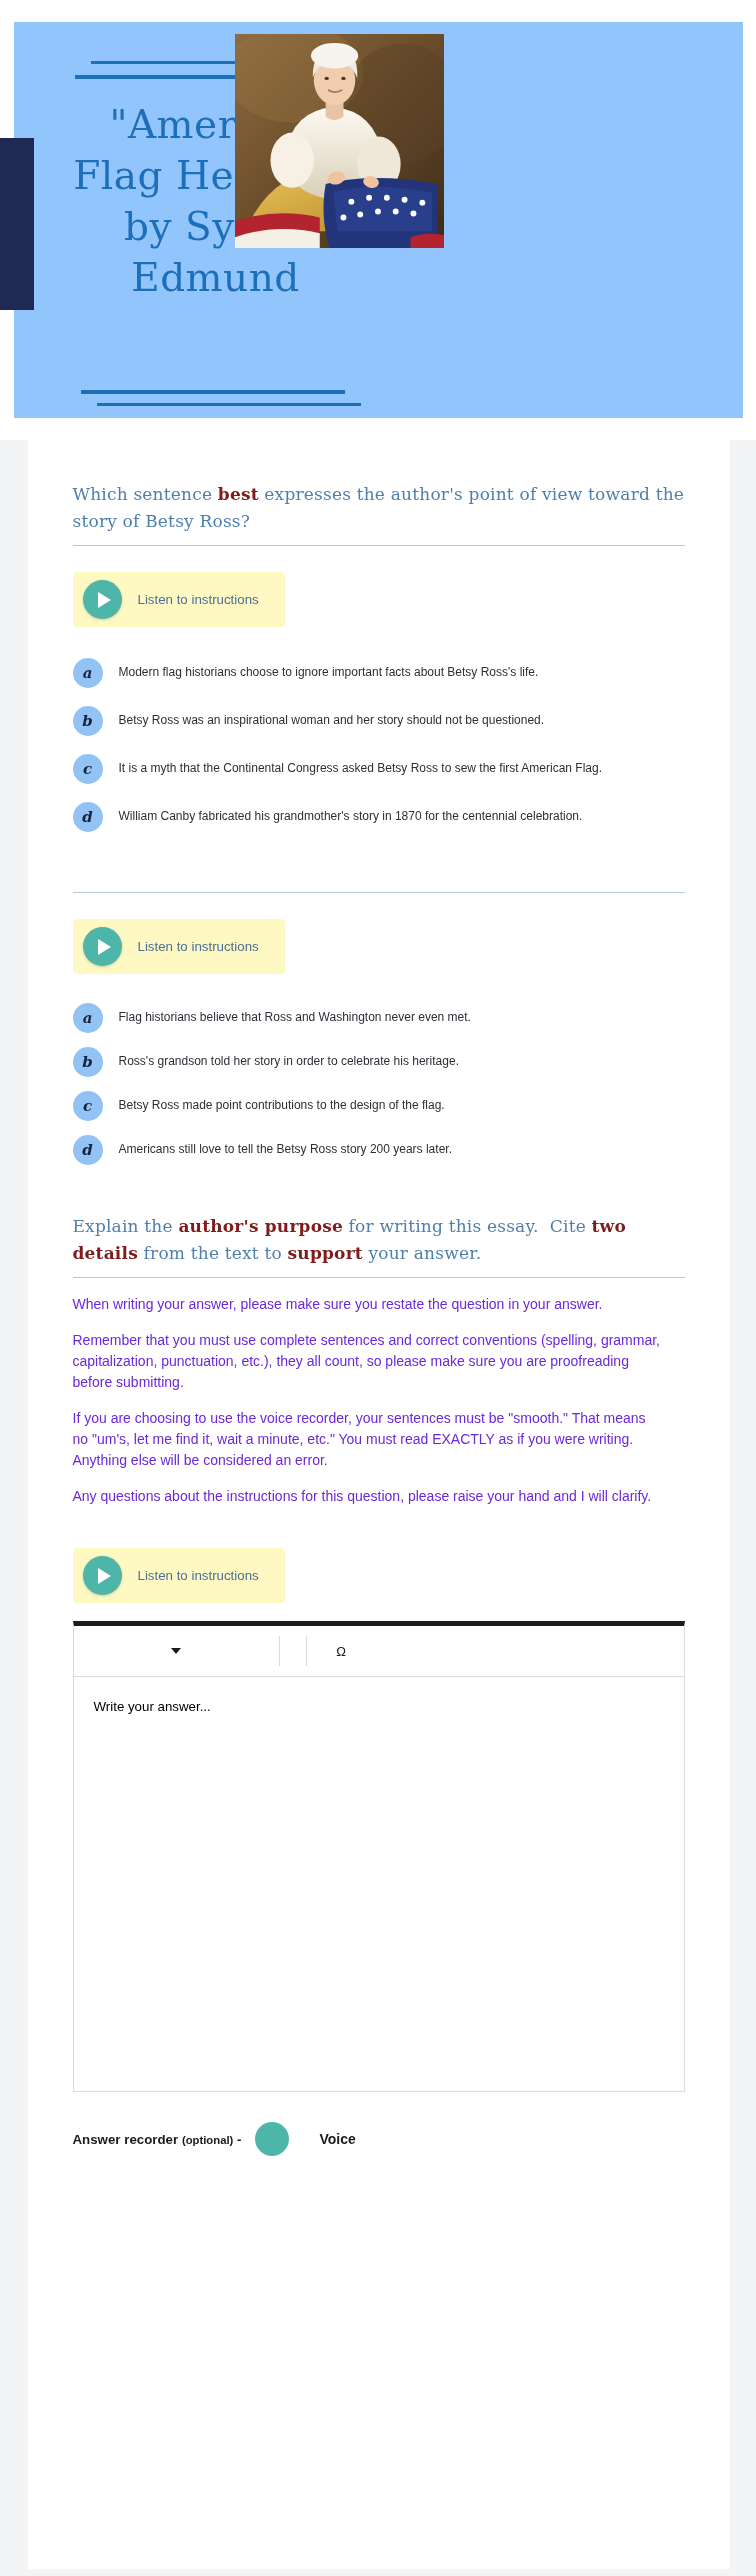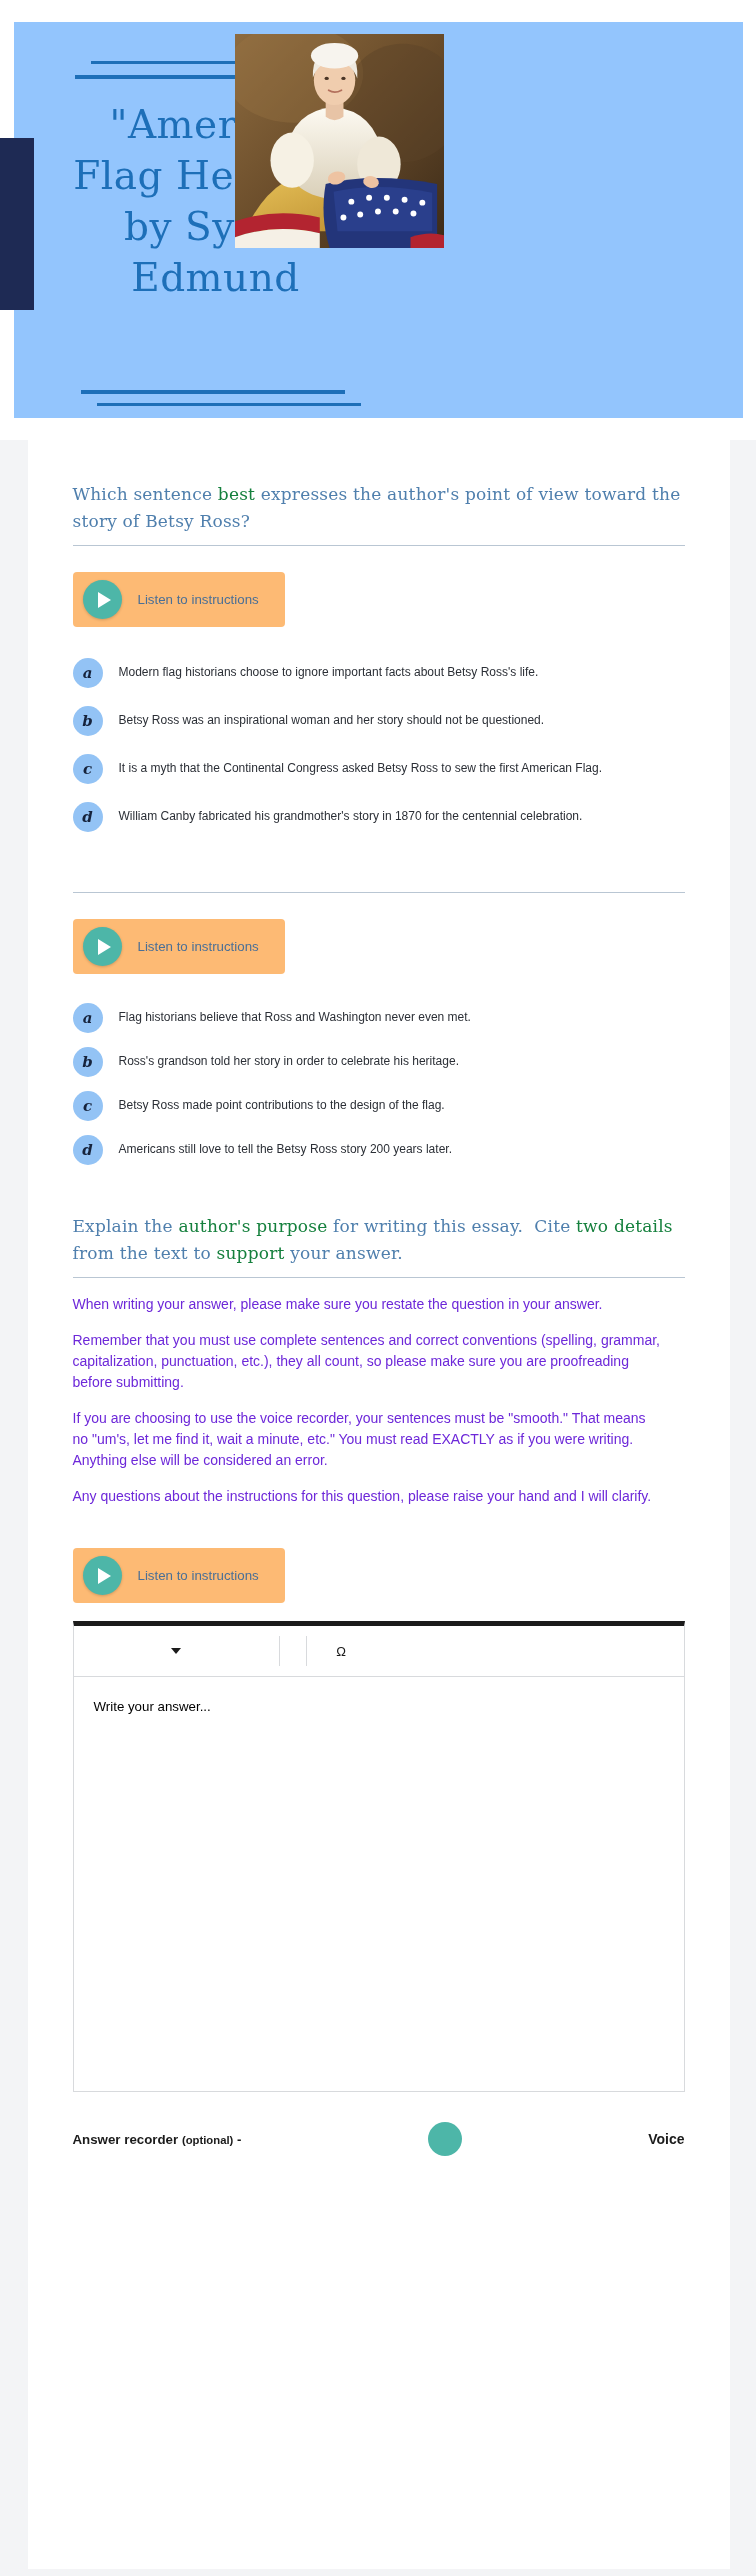--- a/index.html
+++ b/index.html
@@ -98,35 +98,35 @@
   .sheet-pad { padding: 0 45px; }
 
   
   .q-prompt {
     font-family: "DejaVu Serif", serif;
     font-size: 17px;
     line-height: 27px;
     color: #4f7fad;
     letter-spacing: 0.2px;
   }
-  .q-prompt b { color: #15803d; font-weight: 400; }
+  .q-prompt b { color: #7f1d1d; font-weight: 700; }
   .q-rule {
     margin-top: 10px;
     border-top: 1px solid #b9c6d3;
     width: 100%;
   }
 
   .q-block { padding-top: 41px; }
 
   
   .listen {
     display: inline-flex;
     align-items: center;
     gap: 16px;
-    background: #fdba74;
+    background: #fef9c3;
     border-radius: 4px;
     padding: 8px 26px 8px 10px;
     margin-top: 26px;
   }
   .play-circle {
     width: 39px; height: 39px;
     border-radius: 50%;
     background: #4db6a8;
     display: flex; align-items: center; justify-content: center;
     flex: 0 0 auto;
@@ -230,39 +230,39 @@
     font-size: 13.3px;
     color: #000000;
   }
 
   
   .recorder {
     display: flex;
     align-items: center;
     gap: 0px;
     margin-top: 30px;
-    justify-content: space-between;
   }
   .rec-label {
     font-size: 13.3px;
     font-weight: 700;
     color: #1b1b1b;
   }
   .rec-label .opt-small { font-size: 11.3px; font-weight: 700; }
   .rec-dot {
     width: 34px; height: 34px;
     border-radius: 50%;
     background: #4db6a8;
     margin: 0 14px;
     flex: 0 0 auto;
   }
   .rec-voice {
     font-size: 14px;
     font-weight: 700;
     color: #1b1b1b;
+    margin-left: 16px;
   }
 </style>
 </head>
 <body>
 
 <div class="page">
 
   <div class="hero">
     <div class="hero-band"></div>
     <div class="hero-darkbar"></div>

